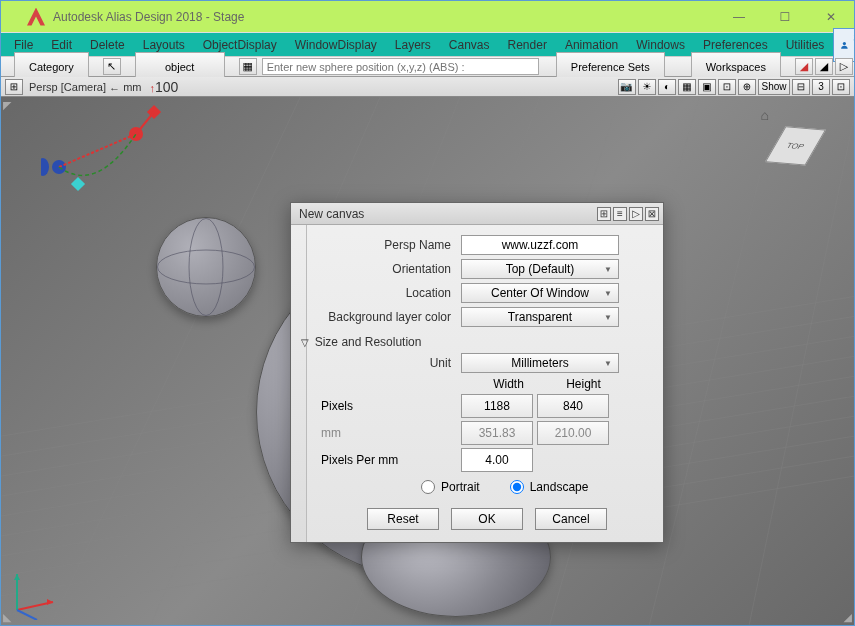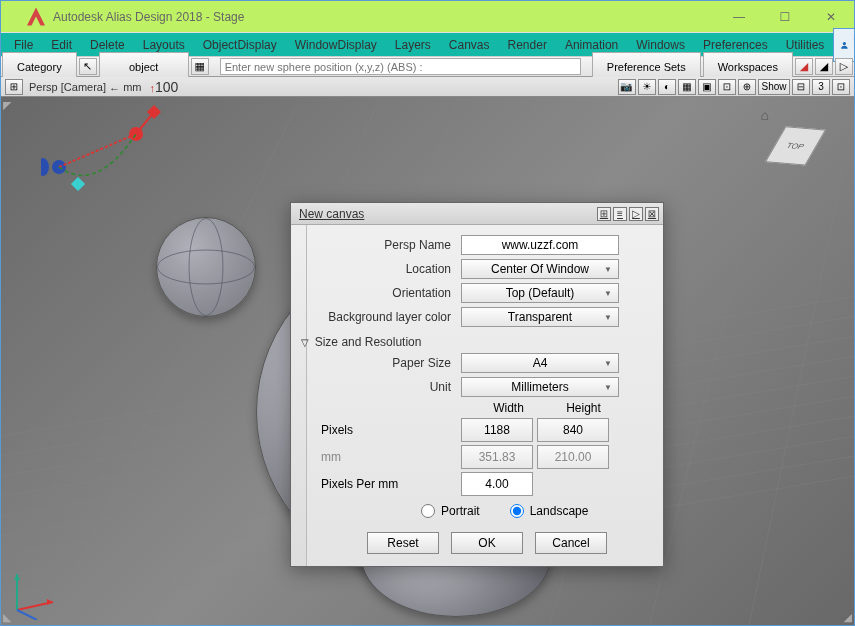--- a/index.html
+++ b/index.html
@@ -13,22 +13,22 @@
 
 
 .menubar { height: 24px; background: #14b8a6; display: flex; align-items: center; padding: 0 4px; font-size: 12px; border-bottom: 1px solid #ccc; }
 .menubar .menuitem { padding: 3px 9px; cursor: default; color: #333; }
 .menubar .spacer { flex: 1; }
 .signin { border: 1px solid #5a9bd5; padding: 2px 6px; display: flex; align-items: center; gap: 4px; color: #1a6bb8; background: #e8f0f8; margin-right: 2px; }
 .signin .person { width: 12px; height: 12px; }
 
 
 .toolbar { height: 20px; background: linear-gradient(#f5f5f5,#e3e3e3); display: flex; align-items: center; font-size: 11px; border-bottom: 1px solid #999; }
-.tool-btn { border: 1px solid #aaa; background: linear-gradient(#fafafa,#e0e0e0); padding: 1px 14px; margin: 0 1px; height: 29px; display:flex; align-items:center; }
-.tool-input { flex: 1; height: 17px; border: 1px solid #aaa; padding: 0 4px; font-size: 11px; color: #888; background: #fff; margin: 0 10px; }
+.tool-btn { border: 1px solid #aaa; background: linear-gradient(#fafafa,#e0e0e0); padding: 1px 14px; margin: 0 13px; height: 29px; display:flex; align-items:center; }
+.tool-input { flex: 1; height: 17px; border: 1px solid #aaa; padding: 0 4px; font-size: 11px; color: #888; background: #fff; margin: 0 4px; }
 .tool-ico { width: 18px; height: 17px; border: 1px solid #aaa; background: linear-gradient(#fafafa,#e0e0e0); margin: 0 1px; display:flex; align-items:center; justify-content:center; }
 
 
 .vphead { height: 20px; background: linear-gradient(#e8e8e8,#d8d8d8); border-bottom: 1px solid #888; display: flex; align-items: center; font-size: 11px; padding: 0 4px; position: relative; }
 .vphead .label { color: #333; }
 .vphead .right { margin-left: auto; display: flex; gap: 2px; }
 .vphead .ico { width: 18px; height: 16px; border: 1px solid #888; background: linear-gradient(#fafafa,#dcdcdc); display:flex;align-items:center;justify-content:center; font-size:10px; }
 
 
 .viewport { position: relative; height: 529px; background: linear-gradient(135deg,#686868 0%,#8a8a8a 50%,#686868 100%); overflow: hidden; }
@@ -45,21 +45,21 @@
 
 
 .sphere { position:absolute; border-radius:50%; background: radial-gradient(circle at 35% 30%, #c8c8d0, #888890 55%, #5a5a62); box-shadow: 0 4px 10px rgba(0,0,0,0.3); border:1px solid #555; }
 .sphere.wire { background: radial-gradient(circle at 35% 30%, #b0b0b8, #787880); }
 .sphere.wire::before, .sphere.wire::after { content:''; position:absolute; border:1px solid #556; border-radius:50%; }
 .sphere.wire::before { inset:0; transform: scaleX(0.35); }
 .sphere.wire::after { inset:0; transform: scaleY(0.35); }
 
 
 .dialog { position:absolute; top:105px; left:289px; width:374px; background: linear-gradient(#f0f0f0,#e4e4e4); border: 1px solid #666; box-shadow: 0 4px 18px rgba(0,0,0,0.35); font-size: 12px; }
-.dialog .titlebar2 { height: 22px; background: linear-gradient(#e6e6e6,#d2d2d2); border-bottom:1px solid #aaa; display:flex; align-items:center; padding: 0 4px 0 8px; color:#333;text-decoration:underline; }
+.dialog .titlebar2 { height: 22px; background: linear-gradient(#e6e6e6,#d2d2d2); border-bottom:1px solid #aaa; display:flex; align-items:center; padding: 0 4px 0 8px; color:#333; }
 .dialog .titlebar2 .t { flex:1; }
 .dialog .titlebar2 .tico { width:14px; height:14px; border:1px solid #777; margin-left:2px; display:flex;align-items:center;justify-content:center; font-size:10px; background:#eee; }
 .dialog .body { padding: 6px 10px 12px 30px; position: relative; }
 .dialog .row { display:flex; align-items:center; margin: 4px 0; }
 .dialog .row .lbl { width: 140px; text-align: right; padding-right: 10px; color:#333; }
 .dialog .row .ctrl { flex:1; }
 .dialog input[type=text].field { width: 158px; height: 20px; border: 1px solid #999; padding: 0 4px; font-size: 12px; background: #fff; text-align: center; }
 .dialog .dropdown { width: 158px; height: 20px; border: 1px solid #999; background: linear-gradient(#fdfdfd,#e6e6e6); display:flex; align-items:center; justify-content:center; position:relative; }
 .dialog .dropdown::after { content:'▼'; position:absolute; right:6px; font-size:8px; color:#666; }
 .dialog .section { display:flex; align-items:center; margin: 8px 0 4px -20px; color:#333; }
@@ -229,57 +229,49 @@
       <span class="tico">▷</span>
       <span class="tico">⊠</span>
     </div>
     <div class="leftbar"></div>
     <div class="body">
       <div class="row">
         <div class="lbl">Persp Name</div>
         <div class="ctrl"><input type="text" class="field" value="www.uzzf.com" style=""></div>
       </div>
       <div class="row">
+        <div class="lbl">Orientation</div>
+        <div class="ctrl">
+            <div class="dropdown">
+              <span>Top (Default)</span>
+            </div>
+          </div>
+      </div>
+      <div class="row">
         <div class="lbl">Location</div>
         <div class="ctrl">
             <div class="dropdown">
               <span>Center Of Window</span>
             </div>
           </div>
       </div>
       <div class="row">
-        <div class="lbl">Orientation</div>
-        <div class="ctrl">
-            <div class="dropdown">
-              <span>Top (Default)</span>
-            </div>
-          </div>
-      </div>
-      <div class="row">
         <div class="lbl">Background layer color</div>
         <div class="ctrl">
             <div class="dropdown">
               <span>Transparent</span>
             </div>
           </div>
       </div>
 
       <div class="section">
         <span class="arrow">▽</span>
         <span>Size and Resolution</span>
       </div>
 
-      <div class="row">
-        <div class="lbl">Paper Size</div>
-        <div class="ctrl">
-            <div class="dropdown">
-              <span>A4</span>
-            </div>
-          </div>
-      </div>
       <div class="row">
         <div class="lbl">Unit</div>
         <div class="ctrl">
             <div class="dropdown">
               <span>Millimeters</span>
             </div>
           </div>
       </div>
 
       <div class="dim-head">

